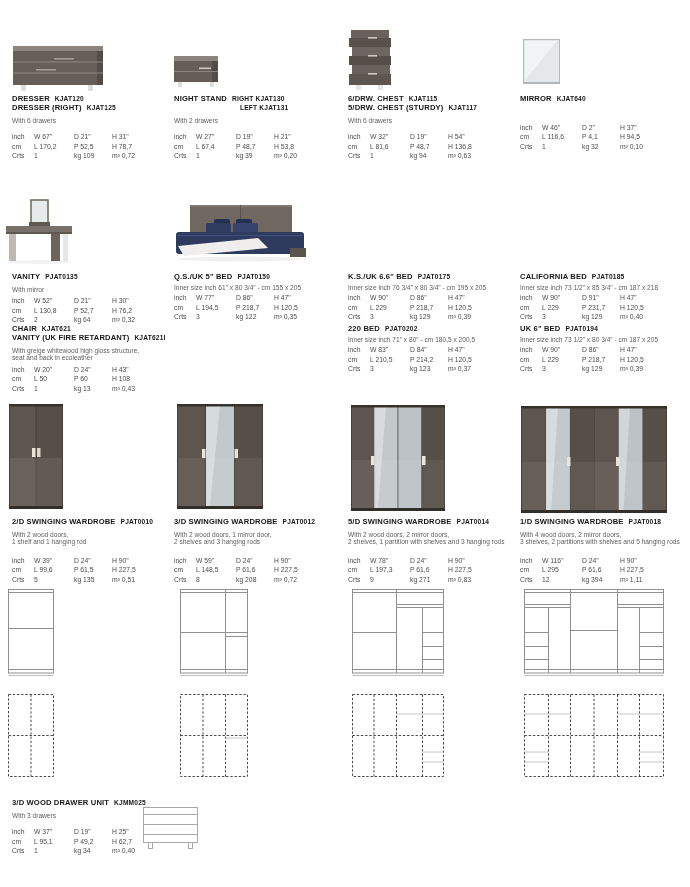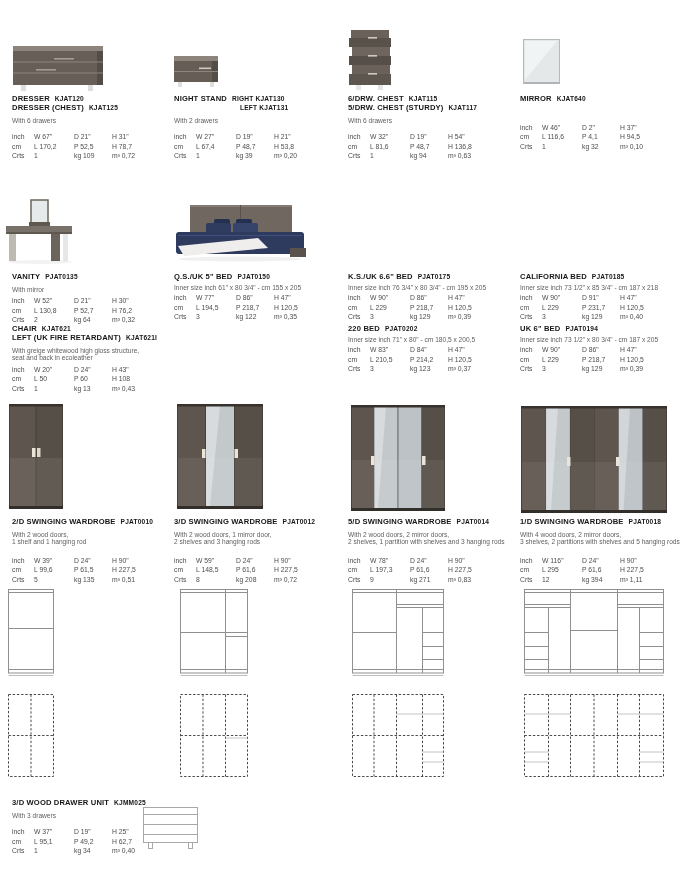--- a/index.html
+++ b/index.html
@@ -293,21 +293,21 @@
       <line x1="0.5" y1="58" x2="24.5" y2="58" stroke="#c4c4c4" stroke-dasharray="none"></line>
       <line x1="0.5" y1="68" x2="24.5" y2="68" stroke="#c4c4c4" stroke-dasharray="none"></line>
       <line x1="115.5" y1="58" x2="139.5" y2="58" stroke="#c4c4c4" stroke-dasharray="none"></line>
       <line x1="115.5" y1="68" x2="139.5" y2="68" stroke="#c4c4c4" stroke-dasharray="none"></line>
     </svg>
   </div>
 
   <div class="tblock" id="p-dresser" style="left:12px;top:95px">
       <div class="titles">
         <div class="tline"><span class="tname">DRESSER</span><span class="code">KJAT120</span></div>
-        <div class="tline"><span class="tname">DRESSER (CHEST)</span><span class="code">KJAT125</span></div>
+        <div class="tline"><span class="tname">DRESSER (RIGHT)</span><span class="code">KJAT125</span></div>
       </div>
       <div class="descw">
         <div class="desc">With 6 drawers</div>
       </div>
       <div class="specs">
         <div class="spec-row">
           <span class="sc sc0">inch</span>
           <span class="sc sc1">W 67"</span>
           <span class="sc sc2">D  21"</span>
           <span class="sc sc3">H  31"</span>
@@ -513,21 +513,21 @@
           <span class="sc sc1">3</span>
           <span class="sc sc2">kg 129</span>
           <span class="sc sc3">m³ 0,40</span>
         </div>
       </div>
     </div>
 
   <div class="tblock" id="p-chair" style="left:12px;top:325px">
       <div class="titles">
         <div class="tline"><span class="tname">CHAIR</span><span class="code">KJAT621</span></div>
-        <div class="tline"><span class="tname">LEFT (UK FIRE RETARDANT)</span><span class="code">KJAT621I</span></div>
+        <div class="tline"><span class="tname">VANITY (UK FIRE RETARDANT)</span><span class="code">KJAT621I</span></div>
       </div>
       <div class="descw">
         <div class="desc">With greige whitewood high gloss structure,</div>
         <div class="desc">seat and back in ecoleather</div>
       </div>
       <div class="specs">
         <div class="spec-row">
           <span class="sc sc0">inch</span>
           <span class="sc sc1">W 20"</span>
           <span class="sc sc2">D  24"</span>

